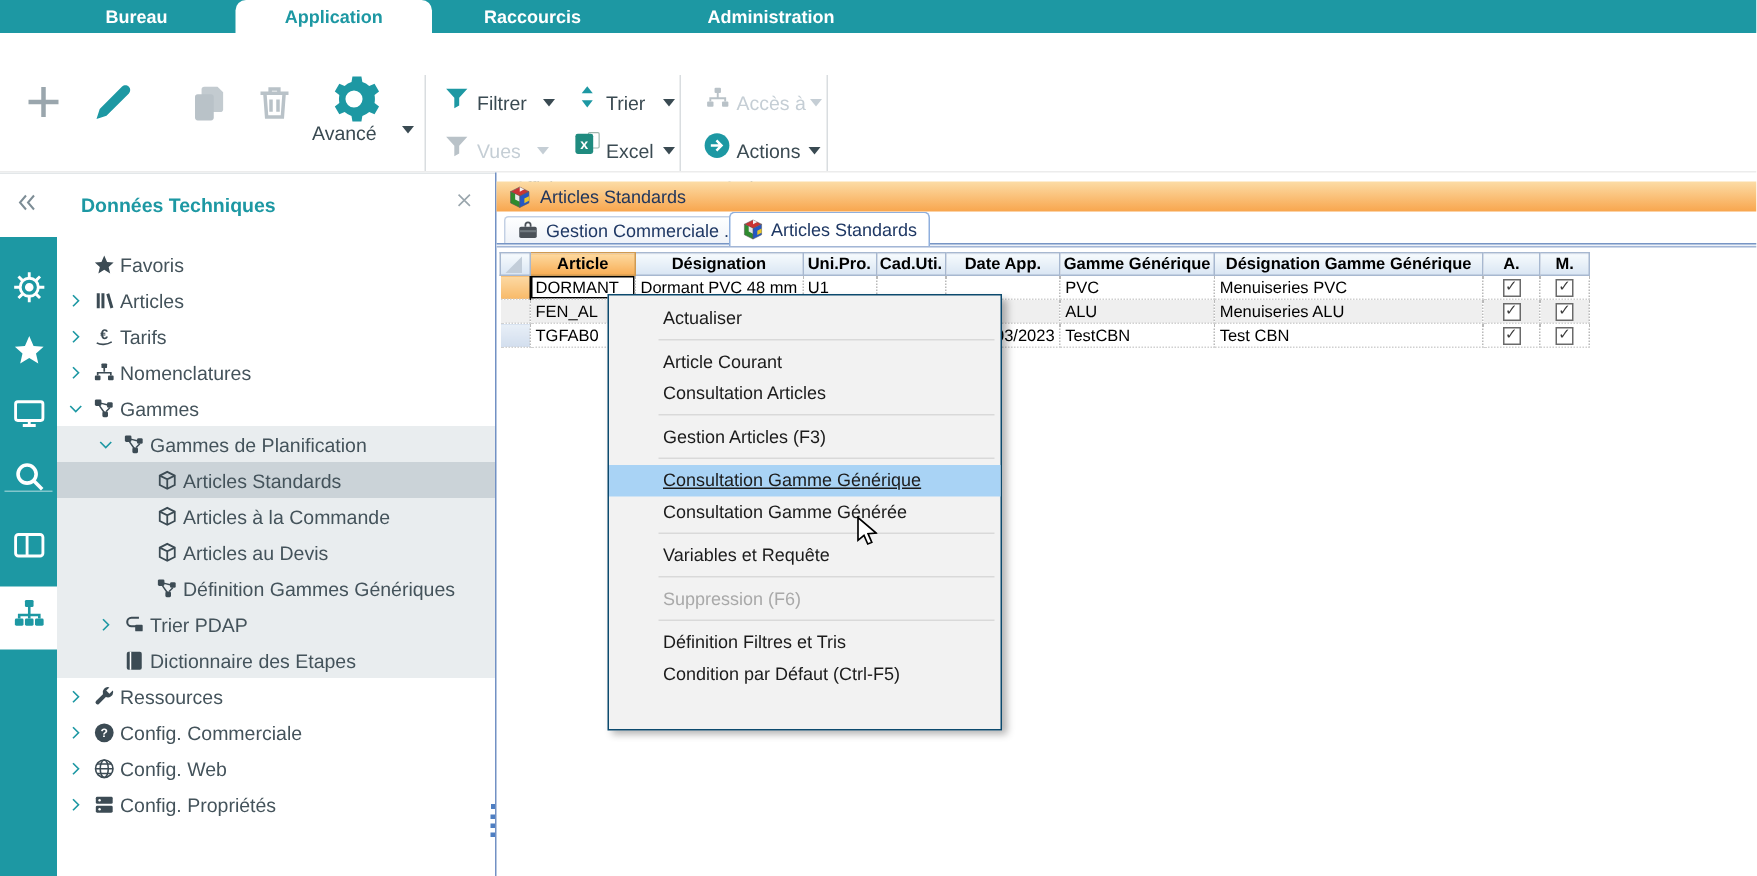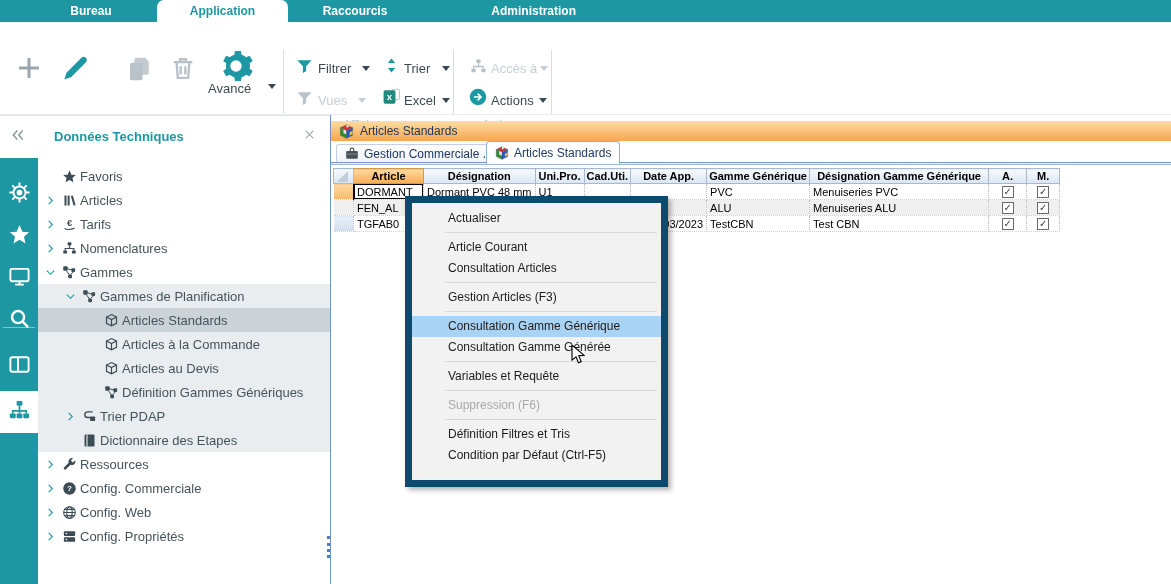--- a/index.html
+++ b/index.html
@@ -75,37 +75,37 @@
   td.rowsel { background:linear-gradient(#e8eff7,#d2deee); border-right:1px solid #9eb3d4; }
   td.rowsel.cur { background:linear-gradient(#fcd9a3,#f8b968); }
   td.focus { border:1px solid #000; box-shadow:inset 0 0 0 1px #000; }
   td.num { text-align:right; }
   td.ctr { text-align:center; }
   .cb { width:12px; height:12px; border:1px solid #6a6a6a; background:#fff; display:inline-flex;
     align-items:center; justify-content:center; font-size:10px; line-height:10px; color:#3c3c3c; }
 
   
   .cmenu { position:absolute; left:405px; top:196px; width:263px; height:291px; background:#f2f2f2;
-    border:7px solid #0c4a6e; box-shadow:3px 3px 5px rgba(0,0,0,.3); z-index:50; padding:5px 0;
+    border:1px solid #0c4a6e; box-shadow:3px 3px 5px rgba(0,0,0,.3); z-index:50; padding:5px 0;
     font-size:12px; color:#1b1b1b; }
   .mi { height:21px; line-height:21px; padding-left:36px; white-space:nowrap; cursor:default; }
-  .mi.hl { background:#a9d3f5; }
+  .mi.hl { background:#a9d3f5;text-decoration:underline; }
   .mi.dis { color:#a9a9a9; }
   .msep { height:1px; background:#d9d9d9; margin:3px 4px 4px 33px; }
 
   .cursor { position:absolute; left:571px; top:344px; z-index:60; }
 </style>
 </head>
 <body>
 
 <div class="topbar">
   <div class="rtab" style="left:30px;width:122px;">Bureau</div>
   <div class="rtab active" style="left:157px;width:131px;">Application</div>
   <div class="rtab" style="left:296px;width:118px;">Raccourcis</div>
-  <div class="rtab" style="left:428px;width:148px;text-align:right;">Administration</div>
+  <div class="rtab" style="left:440px;width:148px;">Administration</div>
 </div>
 
 <div class="toolbar">
   <div class="tbtn" style="left:12px;top:31px;width:34px;height:34px;">
     <span class="gray">
       <svg width="30" height="30" viewBox="0 0 24 24" fill="none" stroke="currentColor" stroke-width="2.4">
           <path d="M12 4v16M4 12h16"></path>
         </svg>
     </span>
   </div>

